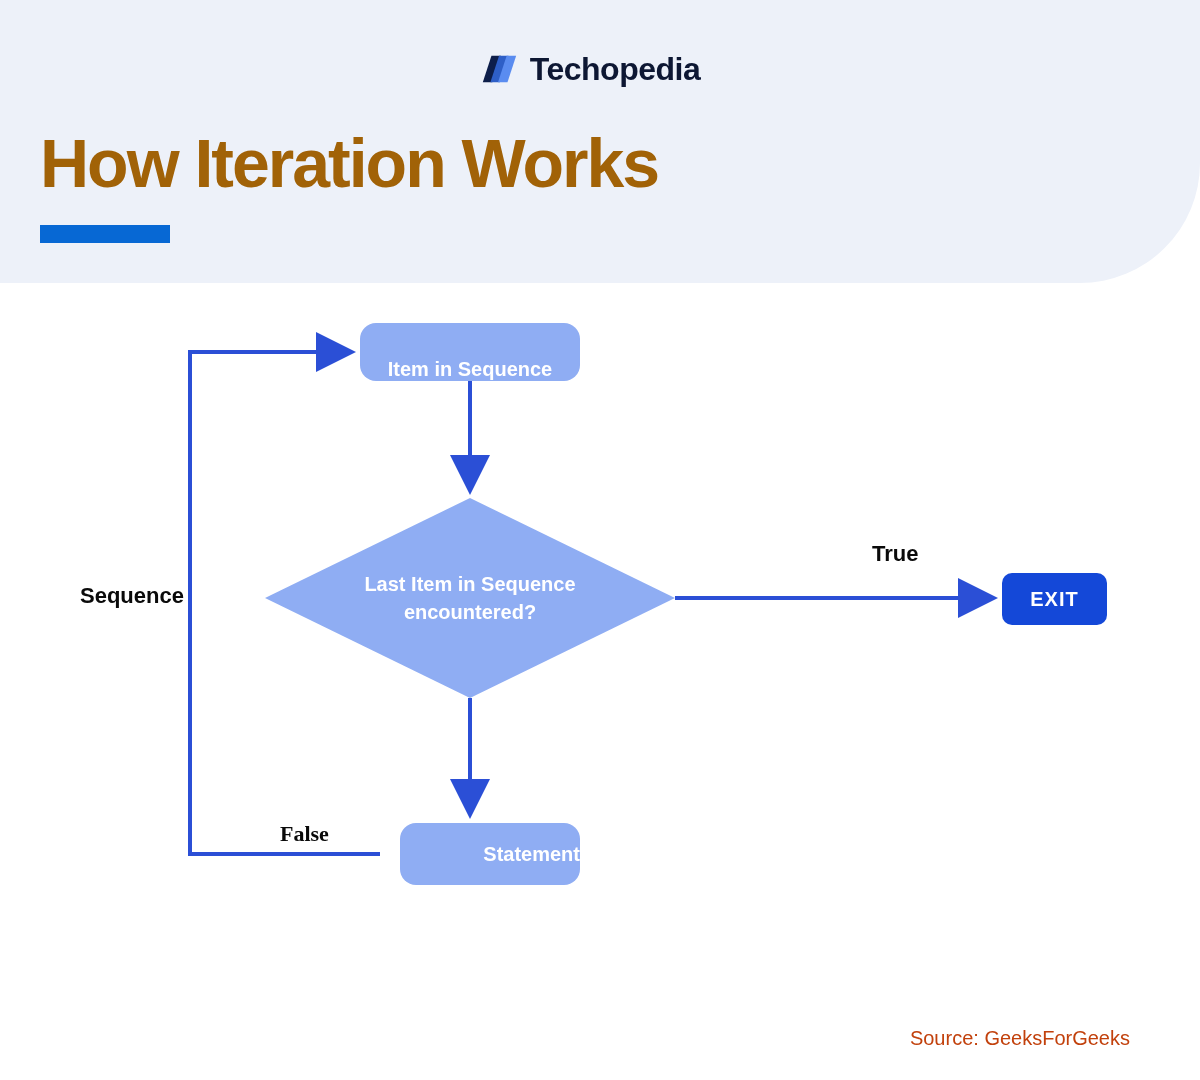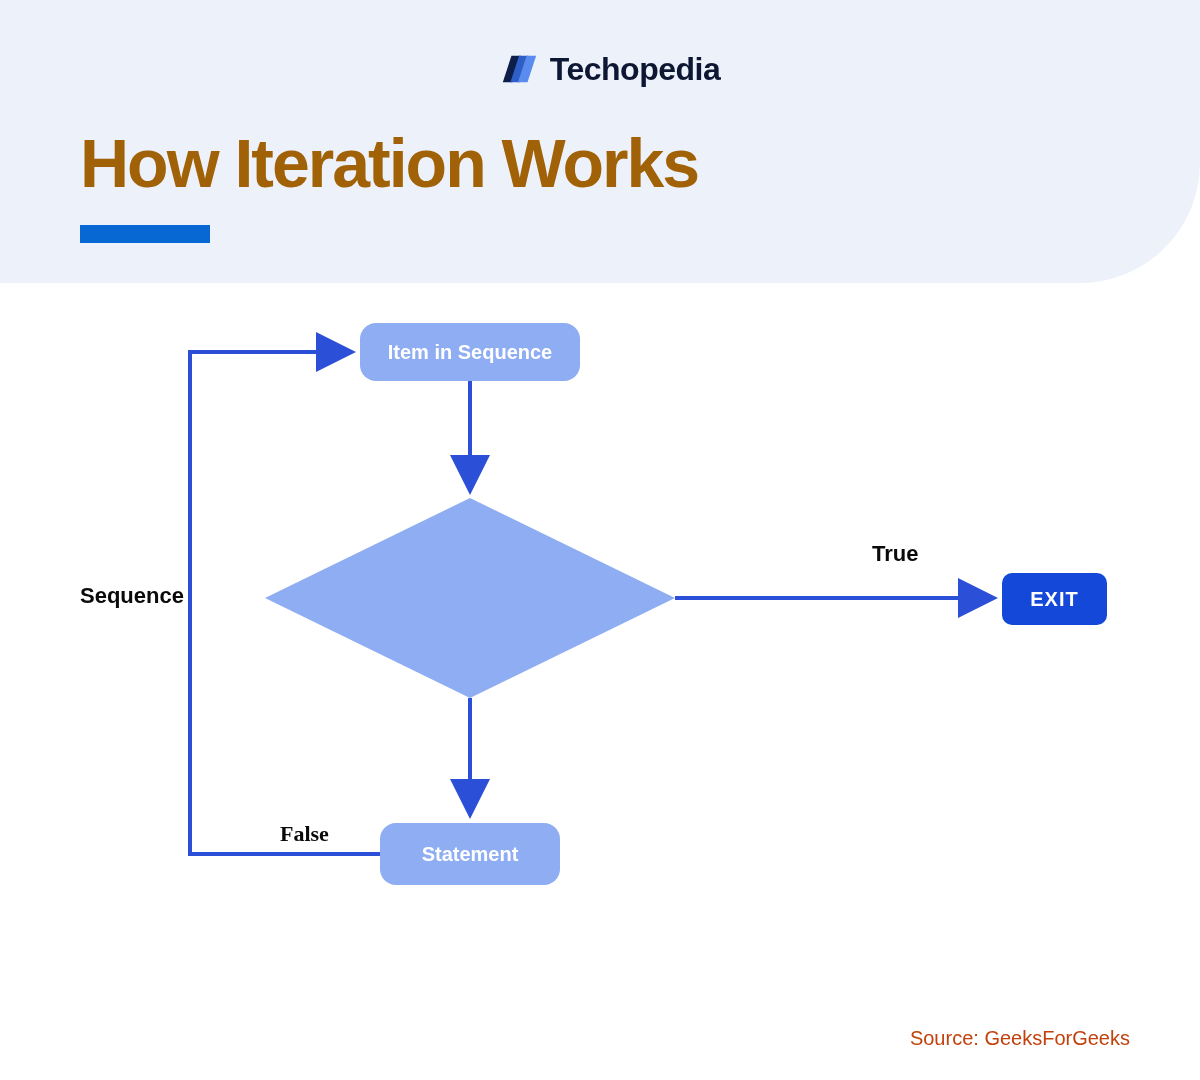--- a/index.html
+++ b/index.html
@@ -5,21 +5,21 @@
     * { margin: 0; padding: 0; box-sizing: border-box; }
     body {
       font-family: -apple-system, BlinkMacSystemFont, 'Segoe UI', Arial, sans-serif;
       width: 1200px;
       height: 1080px;
       background: #fff;
       position: relative;
     }
     .header {
       background: #edf1f9;
-      padding: 50px 60px 40px 80px;
+      padding: 50px 60px 40px 40px;
       border-bottom-right-radius: 120px;
     }
     .logo-row {
       display: flex;
       align-items: center;
       justify-content: center;
       gap: 12px;
       margin-bottom: 40px;
     }
     .logo-icon {
@@ -60,46 +60,48 @@
       text-align: center;
     }
     .node-item-seq {
       left: 360px;
       top: 40px;
       width: 220px;
       height: 58px;
       background: #8fadf3;
       border-radius: 16px;
       font-size: 20px;
+      align-items: flex-end;
     }
     .node-decision {
       left: 265px;
       top: 215px;
       width: 410px;
       height: 200px;
     }
     .diamond-bg {
       position: absolute;
       inset: 0;
     }
     .decision-text {
       position: relative;
       z-index: 2;
       font-size: 20px;
       line-height: 1.4;
       padding: 0 80px;
     }
     .node-statement {
-      left: 380px;
+      left: 400px;
       top: 540px;
       width: 180px;
       height: 62px;
       background: #8fadf3;
       border-radius: 16px;
       font-size: 20px;
+      justify-content: flex-end;
     }
     .node-exit {
       left: 1002px;
       top: 290px;
       width: 105px;
       height: 52px;
       background: #1448d8;
       border-radius: 10px;
       font-size: 20px;
       letter-spacing: 1px;
@@ -166,20 +168,21 @@
   </svg>
 
   <div class="node node-item-seq">
     <span>Item in Sequence</span>
   </div>
 
   <div class="node node-decision">
     <svg class="diamond-bg" viewBox="0 0 410 200" preserveAspectRatio="none">
       <polygon points="205,0 410,100 205,200 0,100" fill="#8fadf3"></polygon>
     </svg>
+    <span class="decision-text">Last Item in Sequence encountered?</span>
   </div>
 
   <div class="node node-statement">
     <span>Statement</span>
   </div>
 
   <div class="node node-exit">
     <span>EXIT</span>
   </div>
 

